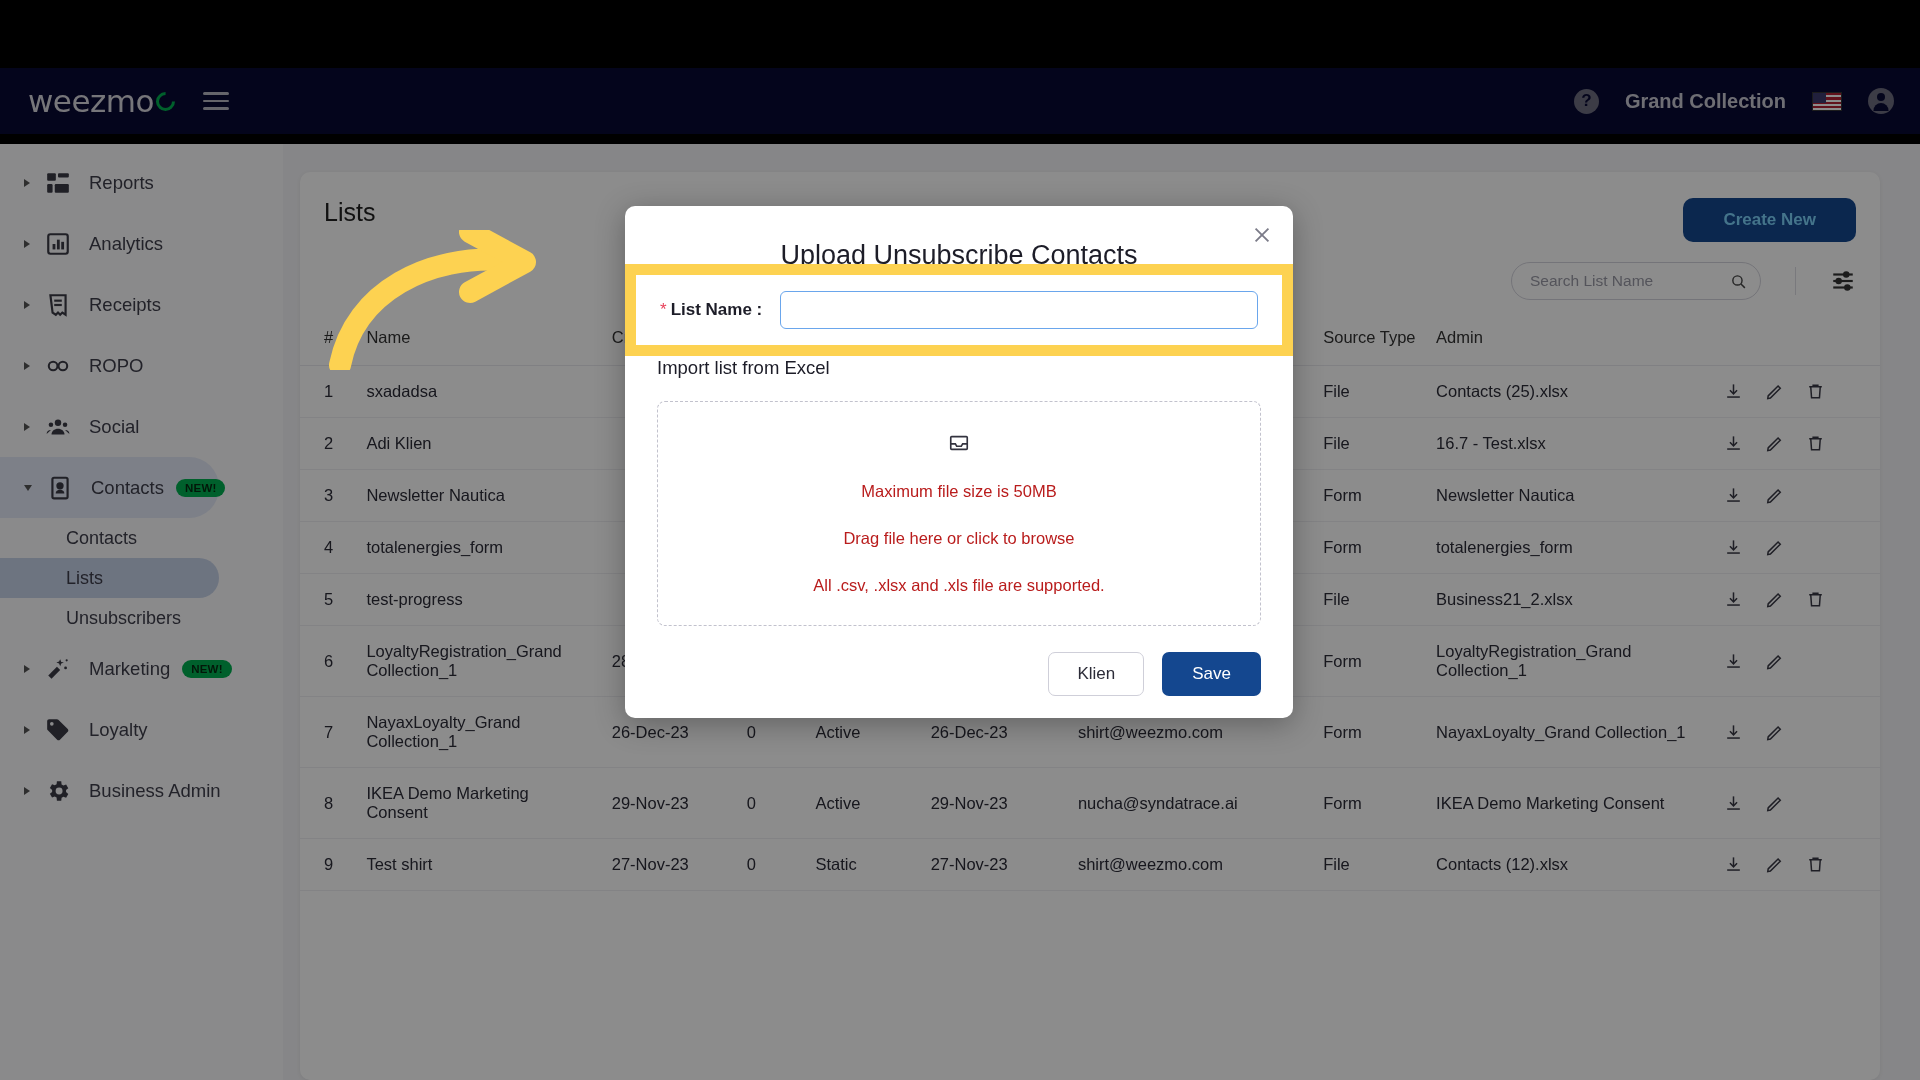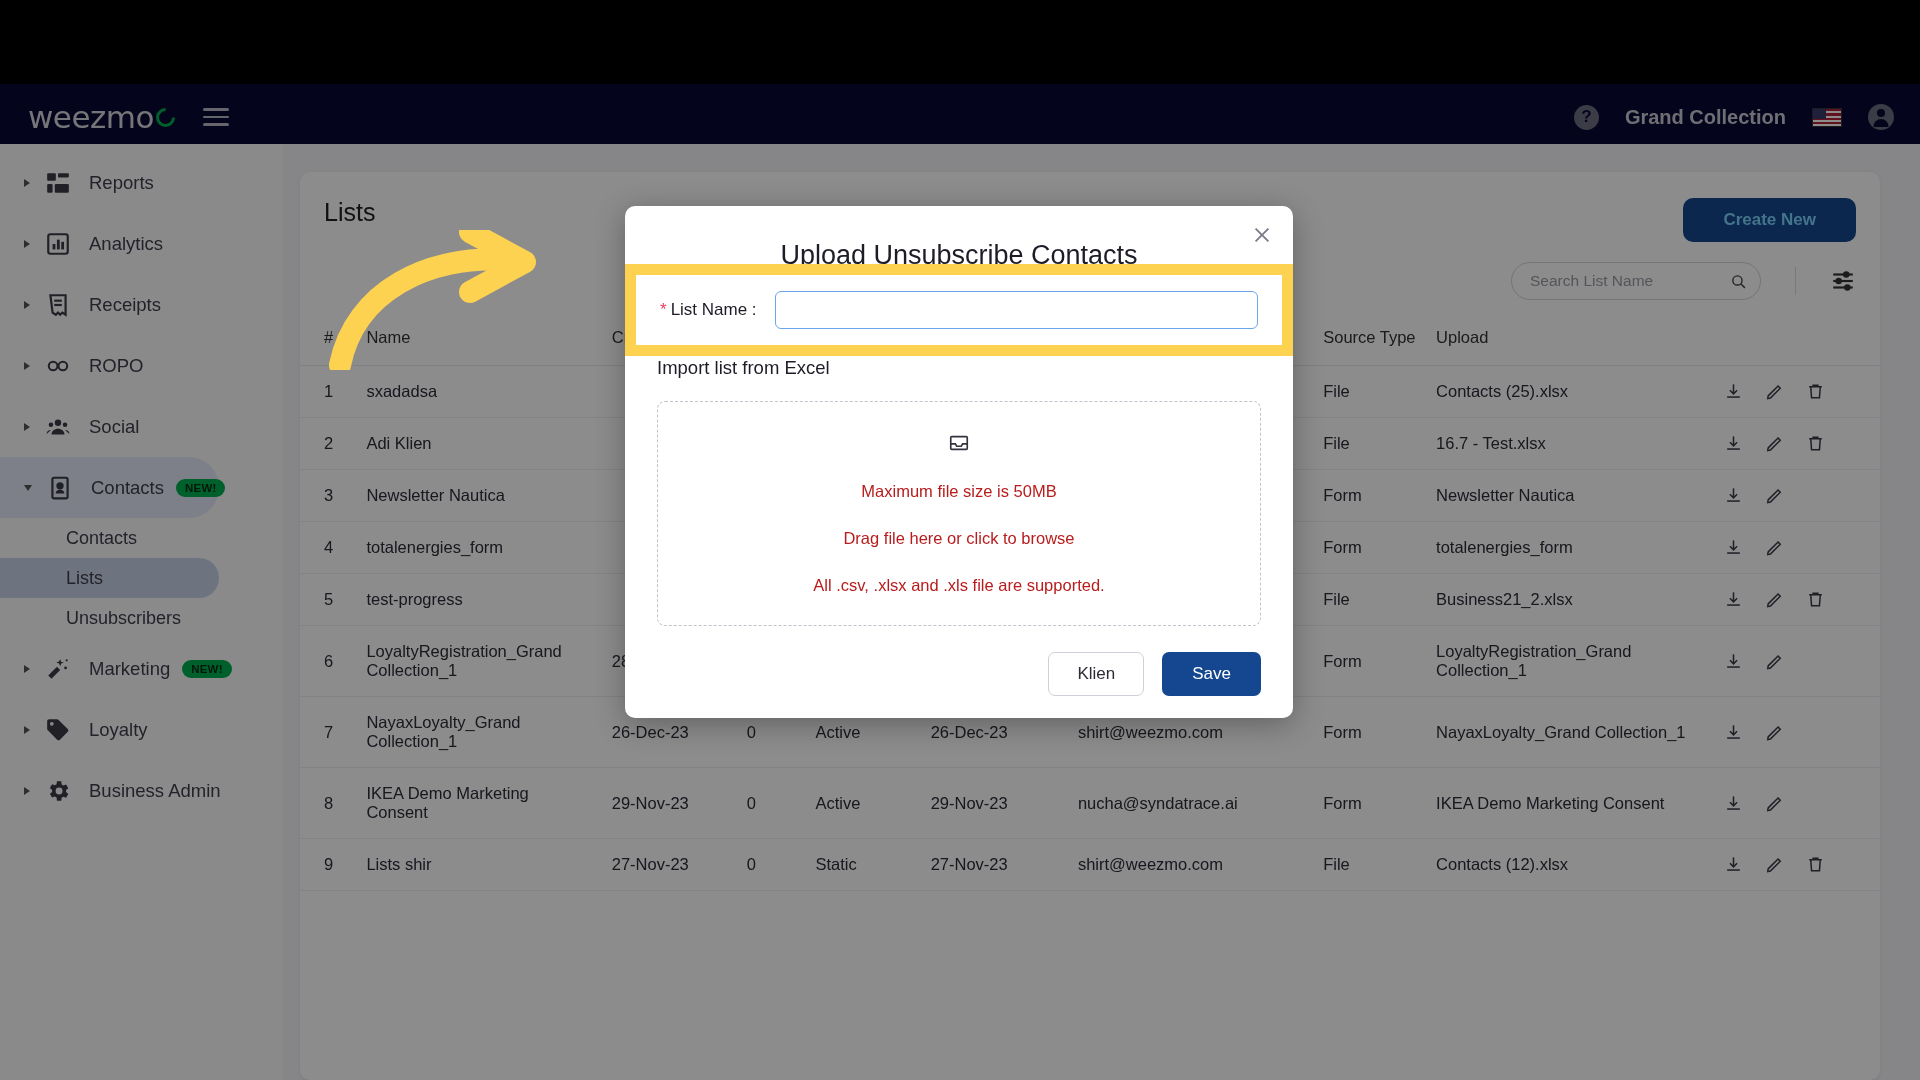--- a/index.html
+++ b/index.html
@@ -13,21 +13,21 @@
     position: relative;
     width: 1920px; height: 1080px;
     background: #000;
   }
 
   
   .letterbox-top { position:absolute; left:0; top:0; width:1920px; height:78px; background:#000; }
 
   
   .header {
-    position: absolute; left: 0; top: 84px; width: 1920px; height: 66px;
+    position: absolute; left: 0; top: 68px; width: 1920px; height: 66px;
     background: #090a33;
     display: flex; align-items: center;
   }
   .logo {
     margin-left: 28px;
     font-size: 31px; letter-spacing: -0.5px;
     color: #d8d8de; font-weight: 400;
     display: flex; align-items: center;
     font-family: "DejaVu Sans", sans-serif;
   }
@@ -160,21 +160,21 @@
   .modal-title {
     text-align:center; font-size:27px; color:#1d1d28; font-weight:400; margin-top:10px;
   }
   .modal-close {
     position:absolute; right:20px; top:18px; width:22px; height:22px;
     color:#7b7b88; cursor:pointer;
   }
   .modal-close svg { width:100%; height:100%; }
   .field-row { display:flex; align-items:center; margin-top:26px; }
   .req-star { color:#e8415a; font-size:17px; margin-right:4px; }
-  .field-label { font-size:17px; color:#1d1d28; font-weight:normal; margin-right:18px; white-space:nowrap; }
+  .field-label { font-size:17px; color:#1d1d28; font-weight:bold; margin-right:18px; white-space:nowrap; }
   .field-input {
     flex:1; height:38px; border:1px solid #6aa6ec; border-radius:6px;
     outline:none; padding: 0 12px; font-size:16px;
     font-family:"Liberation Sans",sans-serif;
   }
   .section-title { font-size:18.5px; color:#1d1d28; margin-top:22px; }
   .hint { font-size:16.5px; color:#2c2c38; margin-top:20px; }
   .hint a { color:#2a6fd4; text-decoration:none; }
   .dropzone {
     margin-top:22px; height:225px; border:1.6px dashed #c2c2cd; border-radius:8px;
@@ -394,21 +394,21 @@
         <thead>
           <tr>
             <th class="col-num">#</th>
             <th class="col-name">Name</th>
             <th class="col-date">Created</th>
             <th class="col-count">Contacts</th>
             <th class="col-status">Status</th>
             <th class="col-mod">Modified</th>
             <th class="col-by">By</th>
             <th class="col-stype">Source Type</th>
-            <th class="col-source">Upload</th>
+            <th class="col-source">Admin</th>
             <th class="col-actions"></th>
           </tr>
         </thead>
         <tbody id="tbody">
             <tr>
               <td class="col-num">1</td>
               <td class="col-name">sxadadsa</td>
               <td class="col-date"></td>
               <td class="col-count"></td>
               <td class="col-status"></td>
@@ -638,21 +638,21 @@
                   <span>
                     <svg viewBox="0 0 24 24" fill="none" stroke="currentColor" stroke-width="1.9">
                       <path d="M4 17.5L16.5 5l2.8 2.8L6.8 20.3 3.5 21z"></path>
                     </svg>
                   </span>
                 </div>
               </td>
             </tr>
             <tr>
               <td class="col-num">9</td>
-              <td class="col-name">Lists shir</td>
+              <td class="col-name">Test shirt</td>
               <td class="col-date">27-Nov-23</td>
               <td class="col-count">0</td>
               <td class="col-status">Static</td>
               <td class="col-mod">27-Nov-23</td>
               <td class="col-by">shirt@weezmo.com</td>
               <td class="col-stype">File</td>
               <td class="col-source">Contacts (12).xlsx</td>
               <td class="col-actions">
                 <div class="row-actions">
                   <span>

